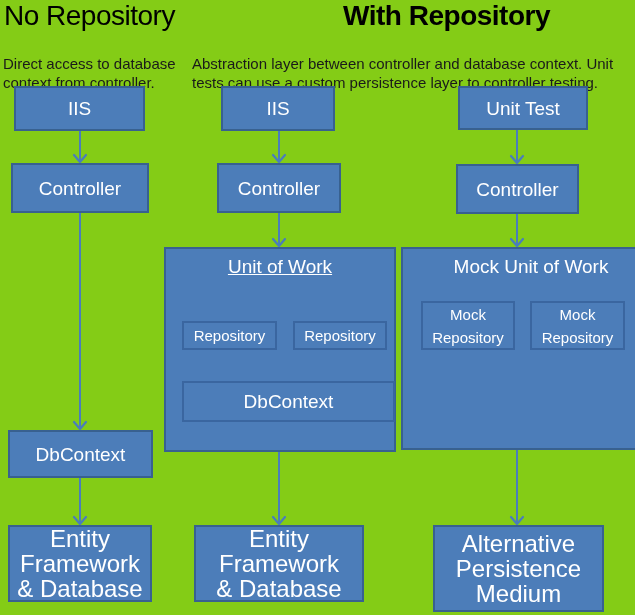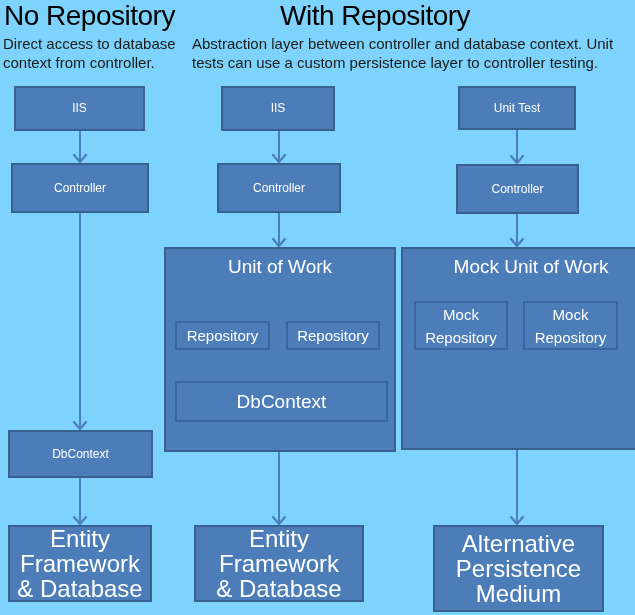--- a/index.html
+++ b/index.html
@@ -1,20 +1,20 @@
 <!DOCTYPE html>
 <html style="--box-fill: #4C7DB9; --box-border: #386190; --inner-border: #3A66A0; --arrow: #4A7DBB; --box-text: #FFFFFF; --heading-text: #000000; --body-text: #1A1A1A;"><head>
 <meta charset="utf-8">
 <style>
   html, body { margin: 0; padding: 0; background: #ffffff; }
   .canvas {
     position: relative;
     width: 635px;
     height: 615px;
-    background: #7dd3fc;
+    background: #84cc16;
     font-family: "Liberation Sans", sans-serif;
     overflow: hidden;
   }
   .connectors {
     position: absolute;
     left: 0; top: 0;
     width: 635px; height: 615px;
     pointer-events: none;
   }
   .connectors .shaft {
@@ -31,40 +31,41 @@
   }
   .title {
     position: absolute;
     color: var(--heading-text, #000000);
     font-size: 28px;
     font-weight: 400;
     letter-spacing: -0.5px;
     white-space: nowrap;
   }
   .title-left { left: 4px; top: 0px; }
-  .title-right { left: 280px; top: 0px; width: 270px; text-align: left; }
+  .title-right { left: 280px; top: 0px; width: 270px; text-align: right; font-weight: bold; }
   .desc {
     position: absolute;
     color: var(--body-text, #1a1a1a);
     font-size: 15px;
     line-height: 19px;
+    margin-top: 20px;
   }
   .desc-left { left: 3px; top: 34px; width: 182px; }
   .desc-right { left: 192px; top: 34px; width: 443px; }
   .box {
     position: absolute;
     box-sizing: border-box;
     background: var(--box-fill, #4C7DB9);
     border: 2px solid var(--box-border, #386190);
     color: var(--box-text, #ffffff);
     display: flex;
     align-items: center;
     justify-content: center;
     text-align: center;
-    font-size: 12px;
+    font-size: 19px;
     white-space: pre-line;
     line-height: 25px;
   }
   .box.small { font-size: 24px; line-height: 25px; }
   .bigbox {
     position: absolute;
     box-sizing: border-box;
     background: var(--box-fill, #4C7DB9);
     border: 2px solid var(--box-border, #386190);
     color: var(--box-text, #ffffff);
@@ -80,20 +81,21 @@
     box-sizing: border-box;
     background: var(--box-fill, #4C7DB9);
     border: 2px solid var(--inner-border, #3A66A0);
     color: var(--box-text, #ffffff);
     display: flex;
     align-items: center;
     justify-content: center;
     text-align: center;
     white-space: pre-line;
     line-height: 23px;
+    margin-left: 7px;
   }
 </style>
 </head>
 <body>
 
 <div class="canvas">
 
   <svg class="connectors" width="635" height="615" viewBox="0 0 635 615">
     <g>
       <line class="shaft" x1="80" y1="131" x2="80" y2="162"></line>
@@ -141,32 +143,32 @@
   <div class="box" style="left:14px; top:86px; width:131px; height:45px;">IIS</div>
   <div class="box" style="left:11px; top:163px; width:138px; height:50px;">Controller</div>
   <div class="box" style="left:8px; top:430px; width:145px; height:48px;">DbContext</div>
   <div class="box small" style="left:8px; top:525px; width:144px; height:77px;">Entity
 Framework
 &amp; Database</div>
 
   <div class="box" style="left:221px; top:86px; width:114px; height:45px;">IIS</div>
   <div class="box" style="left:217px; top:163px; width:124px; height:50px;">Controller</div>
 
-  <div class="bigbox" style="left:164px; top:247px; width:232px; height:205px;">
+  <div class="bigbox" style="left:164px; top:247px; width:232px; height:205px;text-decoration:underline;">
     <div class="bigbox-title">Unit of Work</div>
     <div class="innerbox" style="left:9px; top:72px; width:95px; height:29px; font-size:15px;">Repository</div>
     <div class="innerbox" style="left:120px; top:72px; width:94px; height:29px; font-size:15px;">Repository</div>
     <div class="innerbox" style="left:9px; top:132px; width:213px; height:41px; font-size:19px;">DbContext</div>
   </div>
 
   <div class="box small" style="left:194px; top:525px; width:170px; height:77px;">Entity
 Framework
 &amp; Database</div>
 
-  <div class="box" style="left:458px; top:86px; width:118px; height:44px;">Unit Test</div>
+  <div class="box" style="left:458px; top:86px; width:130px; height:44px;">Unit Test</div>
   <div class="box" style="left:456px; top:164px; width:123px; height:50px;">Controller</div>
 
   <div class="bigbox" style="left:401px; top:247px; width:260px; height:203px;">
     <div class="bigbox-title">Mock Unit of Work</div>
     <div class="innerbox" style="left:11px; top:52px; width:94px; height:49px; font-size:15px;">Mock
 Repository</div>
     <div class="innerbox" style="left:120px; top:52px; width:95px; height:49px; font-size:15px;">Mock
 Repository</div>
   </div>
 

